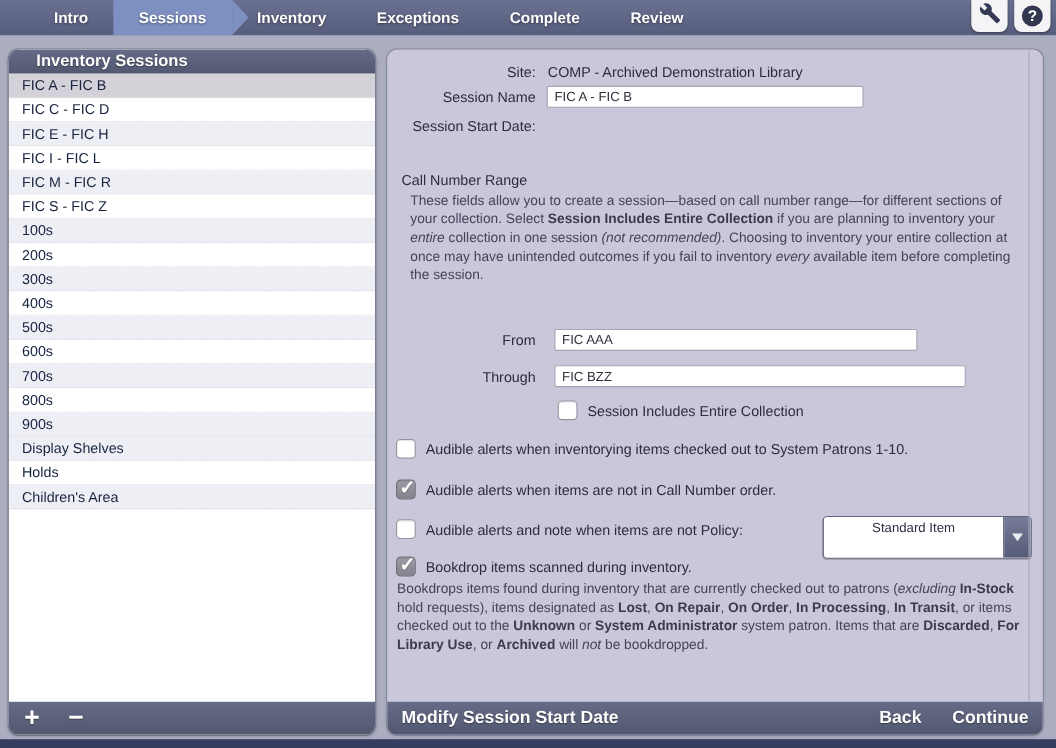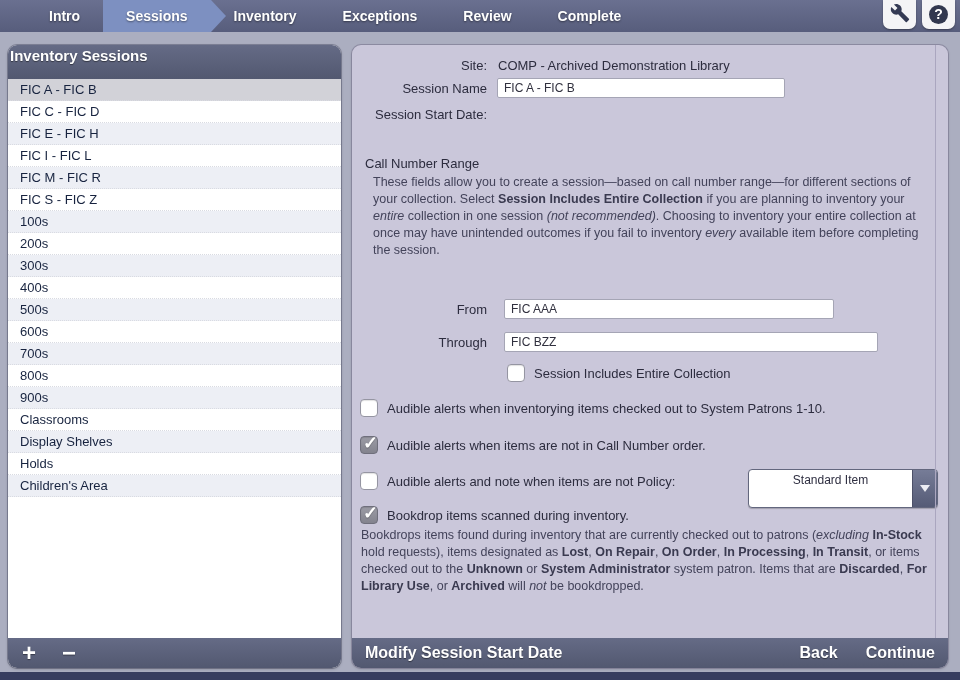--- a/index.html
+++ b/index.html
@@ -23,22 +23,22 @@
   .tool-btn { width:33px; height:29px; background:#f4f4f6; border-radius:0 0 7px 7px;
     display:flex; align-items:center; justify-content:center;
     box-shadow:0 1px 2px rgba(0,0,0,.35); }
   .help-glyph { width:19px; height:19px; border-radius:50%; background:#32384f; color:#fff;
     font-weight:bold; font-size:14px; line-height:19px; text-align:center; }
 
   
   .sidebar { position:absolute; left:8px; top:45px; width:333px; bottom:12px;
     border-radius:9px; background:#fff; overflow:hidden;
     box-shadow:0 0 0 1px rgba(62,66,90,.4), 0 1px 3px rgba(0,0,0,.25); }
-  .sidebar-header { height:34px; background:linear-gradient(#656b86,#525870);
-    color:#fff; font-weight:bold; font-size:15px; line-height:22px; padding-left:2px;
+  .sidebar-header { height:22px; background:linear-gradient(#656b86,#525870);
+    color:#fff; font-weight:bold; font-size:15px; line-height:22px; padding-left:25px;
     text-shadow:0 1px 1px rgba(0,0,0,.45); }
   .session-list .row { height:22px; line-height:21px; font-size:13px; color:#17233f;
     padding-left:12px; border-bottom:1px dotted #d9dbe2; background:#fff; }
   .session-list .row.alt { background:#edeff5; }
   .session-list .row.selected { background:#d2d2d8; }
   .sidebar-footer { position:absolute; left:0; right:0; bottom:0; height:30px;
     background:linear-gradient(#656b86,#525870); display:flex; align-items:center;
     padding-left:14px; }
   .pm-btn { color:#fff; font-size:24px; font-weight:bold; line-height:28px; width:40px;
     text-shadow:0 1px 1px rgba(0,0,0,.4); }
@@ -87,22 +87,22 @@
 </style>
 </head>
 <body>
 
 <div class="navbar">
   <div class="tabs">
       <div class="tab">Intro</div>
       <div class="tab active">Sessions</div>
       <div class="tab">Inventory</div>
       <div class="tab">Exceptions</div>
+      <div class="tab">Complete</div>
       <div class="tab">Review</div>
-      <div class="tab">Complete</div>
     </div>
   <div class="nav-tools">
     <div class="tool-btn">
       <span>
         <svg width="20" height="20" viewBox="0 0 24 24">
             <path fill="#343a54" d="M22.7 19l-9.1-9.1c.9-2.3.4-5-1.5-6.9-2-2-5-2.4-7.4-1.3L9 6 6 9 1.6 4.7C.4 7.1.9 10.1 2.9 12.1c1.9 1.9 4.6 2.4 6.9 1.5l9.1 9.1c.4.4 1 .4 1.4 0l2.3-2.3c.5-.4.5-1.1.1-1.4z"></path>
           </svg>
       </span>
     </div>
     <div class="tool-btn">
@@ -122,21 +122,20 @@
       <div class="row">FIC S - FIC Z</div>
       <div class="row alt">100s</div>
       <div class="row">200s</div>
       <div class="row alt">300s</div>
       <div class="row">400s</div>
       <div class="row alt">500s</div>
       <div class="row">600s</div>
       <div class="row alt">700s</div>
       <div class="row">800s</div>
       <div class="row alt">900s</div>
-      <div class="row">Classrooms</div>
       <div class="row alt">Display Shelves</div>
       <div class="row">Holds</div>
       <div class="row alt">Children's Area</div>
     </div>
   <div class="sidebar-footer">
     <div class="pm-btn">+</div>
     <div class="pm-btn">−</div>
   </div>
 </div>
 

